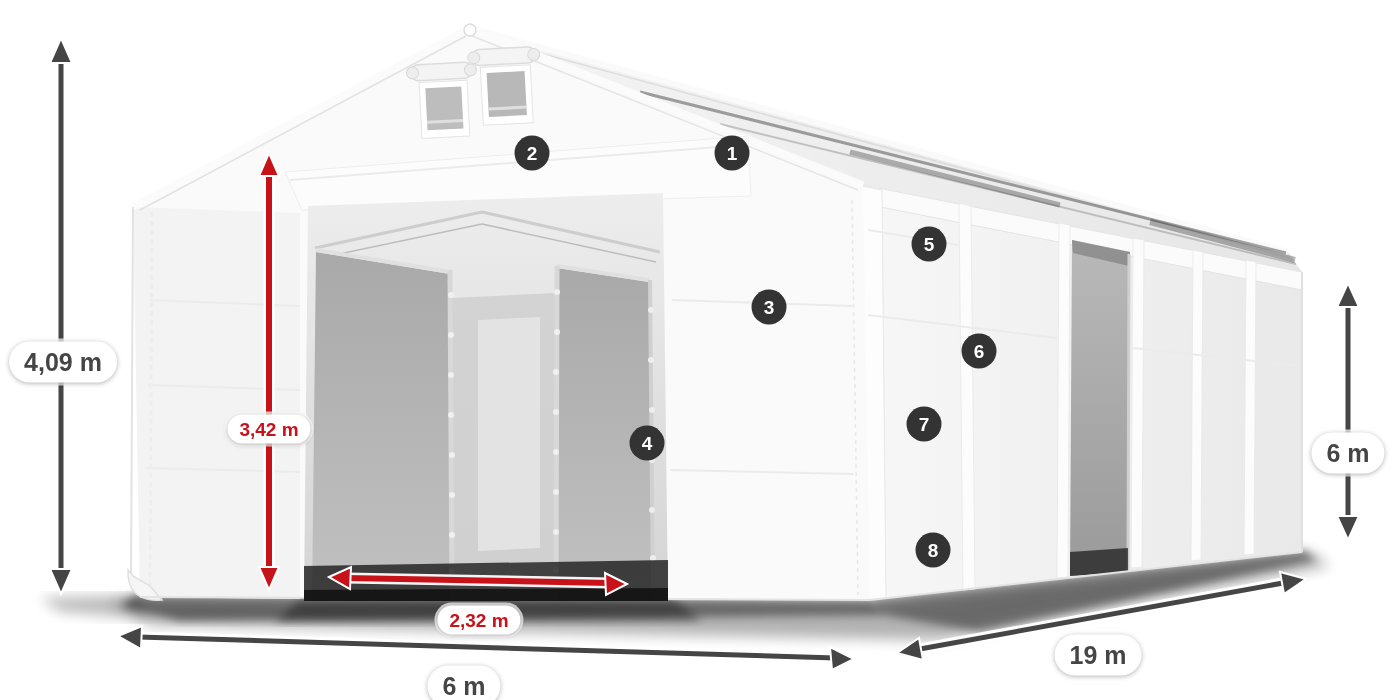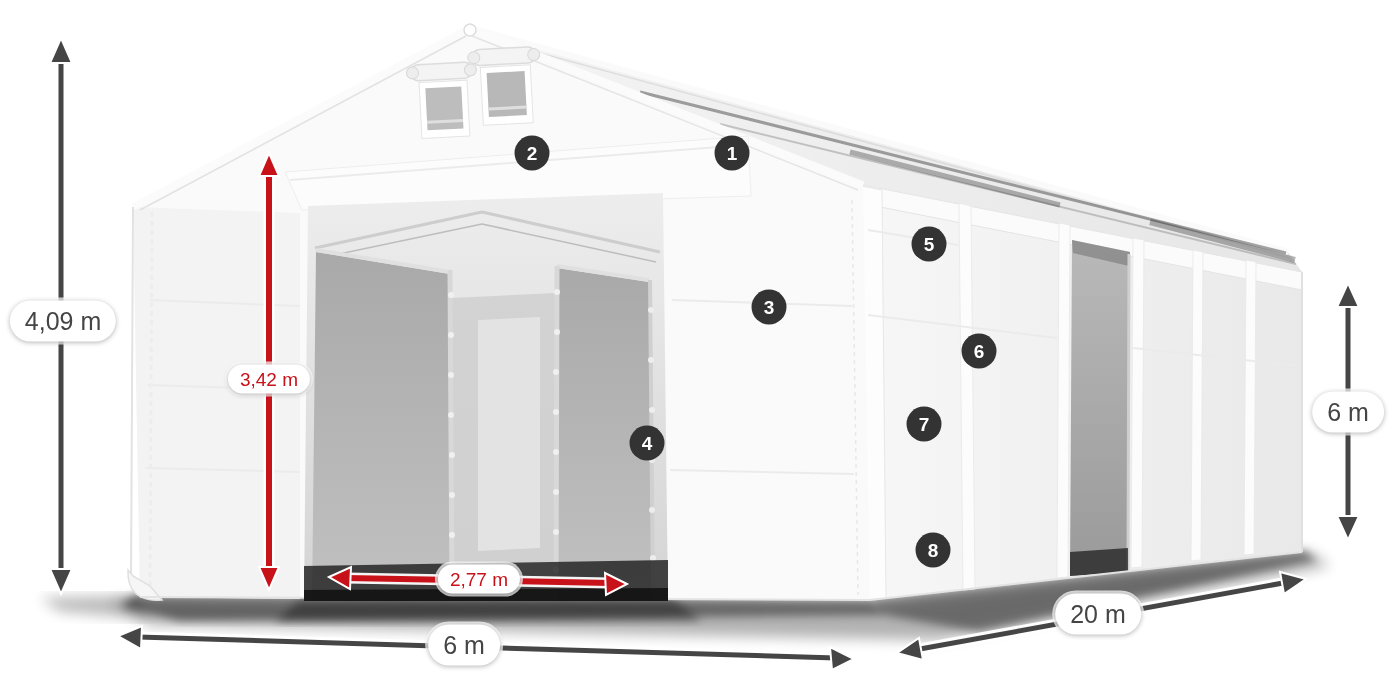--- a/index.html
+++ b/index.html
@@ -6,21 +6,21 @@
   #stage{
     position:relative;width:1400px;height:700px;background:#ffffff;
     font-family:"Liberation Sans","DejaVu Sans",sans-serif;overflow:hidden;
   }
   #stage svg{position:absolute;left:0;top:0;}
   
   .pill{
     position:absolute;transform:translate(-50%,-50%);
     background:#ffffff;border-radius:24px;white-space:nowrap;
     box-shadow:0 1px 5px rgba(0,0,0,.30), 0 0 0 3px rgba(255,255,255,.75);
-    font-weight:normal;line-height:1;z-index:30;
+    font-weight:bold;line-height:1;z-index:30;margin-top:41px;
   }
   .pill-gray{color:var(--dimension-gray,#454545);font-size:25px;padding:8px 15px;}
   .pill-red{color:var(--dimension-red,#c8121a);font-size:19px;padding:5px 12px;}
   
   .badge{
     position:absolute;transform:translate(-50%,-50%);
     width:35px;height:35px;border-radius:50%;
     background:var(--badge-bg,#333333);color:var(--badge-text,#ffffff);
     display:flex;align-items:center;justify-content:center;
     font-size:19px;font-weight:bold;z-index:20;
@@ -246,24 +246,24 @@
 
     <g>
       <line class="arrow-casing" x1="1348" y1="302" x2="1348" y2="521"></line>
       <line class="arrow-gray-line" x1="1348" y1="302" x2="1348" y2="521"></line>
       <polygon class="arrow-gray-head" points="1348,283 1337,307 1359,307"></polygon>
       <polygon class="arrow-gray-head" points="1348,540 1337,516 1359,516"></polygon>
     </g>
   </svg>
 
   <div class="pill pill-gray" style="left:63px;top:321px">4,09 m</div>
-  <div class="pill pill-red" style="left:269px;top:379px">3,42 m</div>
-  <div class="pill pill-red" style="left:479px;top:579px">2,77 m</div>
+  <div class="pill pill-red" style="left:269px;top:388px">3,42 m</div>
+  <div class="pill pill-red" style="left:479px;top:579px">2,32 m</div>
   <div class="pill pill-gray" style="left:464px;top:645px">6 m</div>
-  <div class="pill pill-gray" style="left:1098px;top:614px">20 m</div>
+  <div class="pill pill-gray" style="left:1098px;top:614px">19 m</div>
   <div class="pill pill-gray" style="left:1348px;top:412px">6 m</div>
 
   <div class="badge" style="left:732px;top:153px">1</div>
   <div class="badge" style="left:532px;top:153px">2</div>
   <div class="badge" style="left:769px;top:307px">3</div>
   <div class="badge" style="left:647px;top:443px">4</div>
   <div class="badge" style="left:929px;top:244px">5</div>
   <div class="badge" style="left:979px;top:351px">6</div>
   <div class="badge" style="left:924px;top:424px">7</div>
   <div class="badge" style="left:933px;top:550px">8</div>

